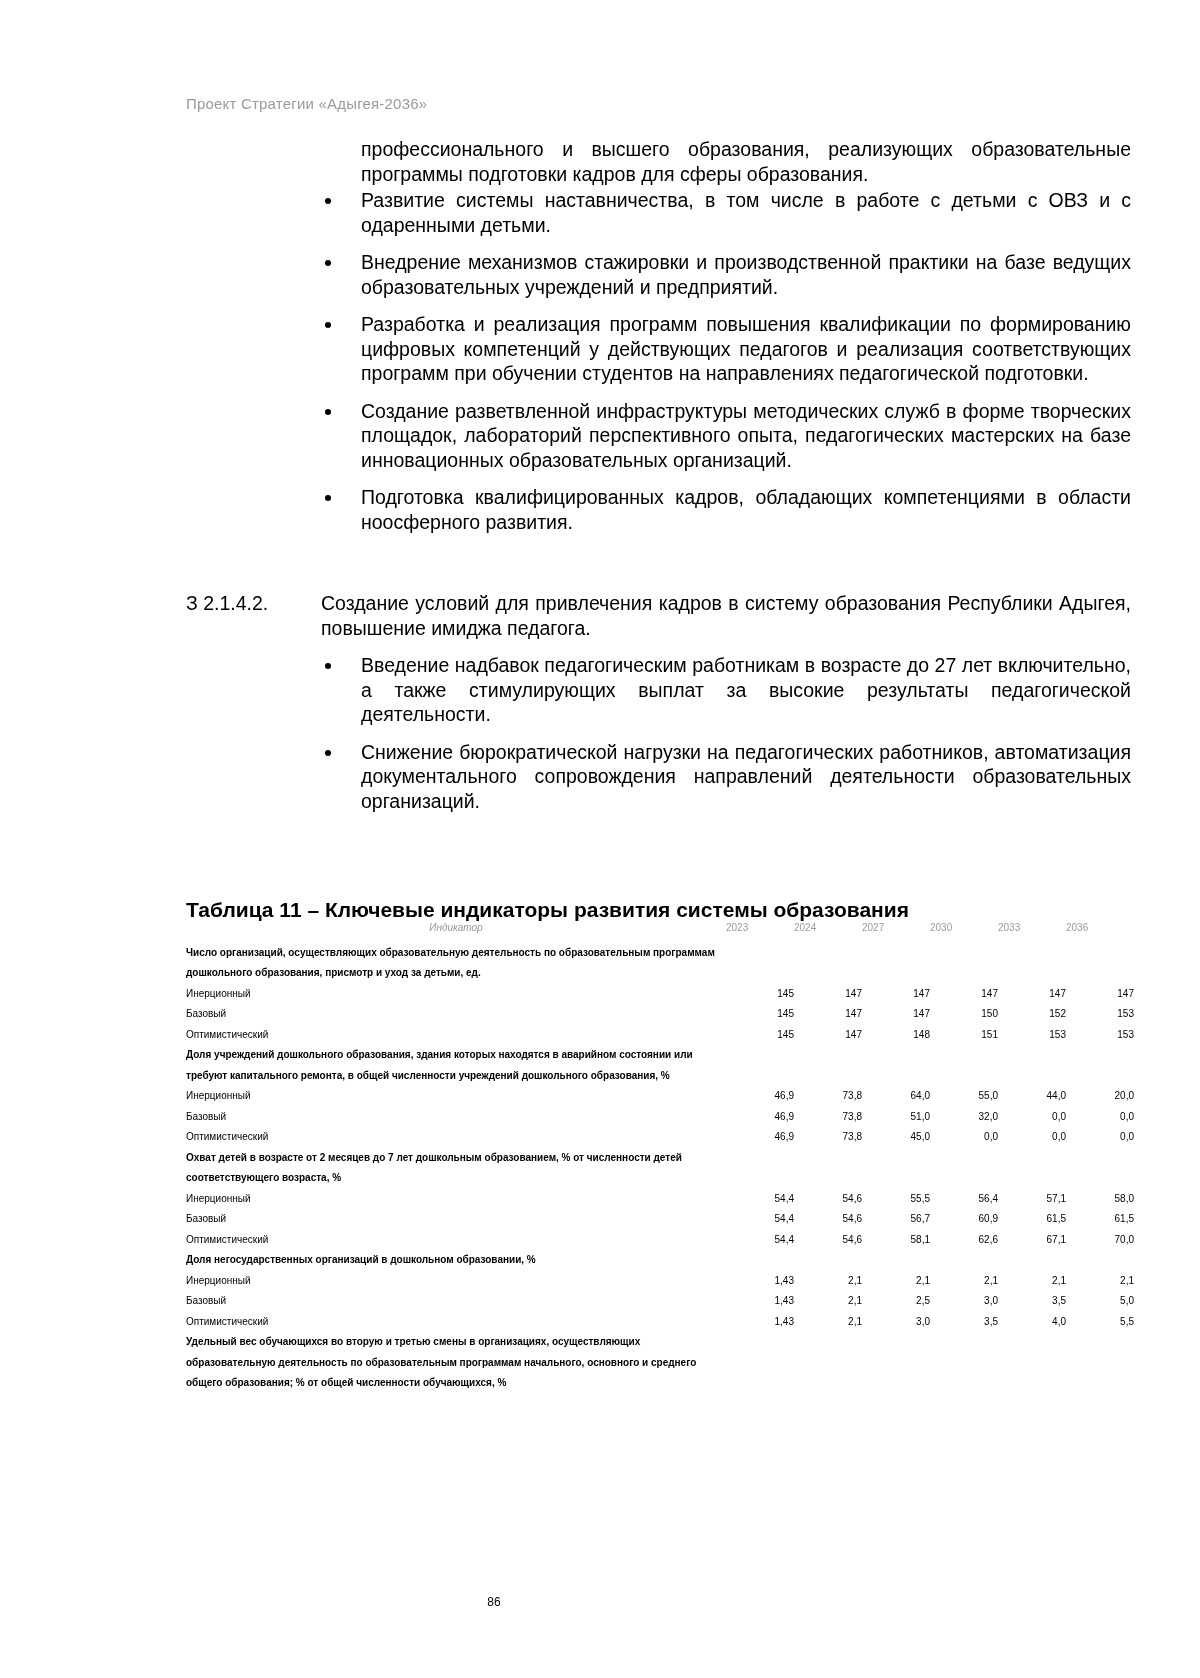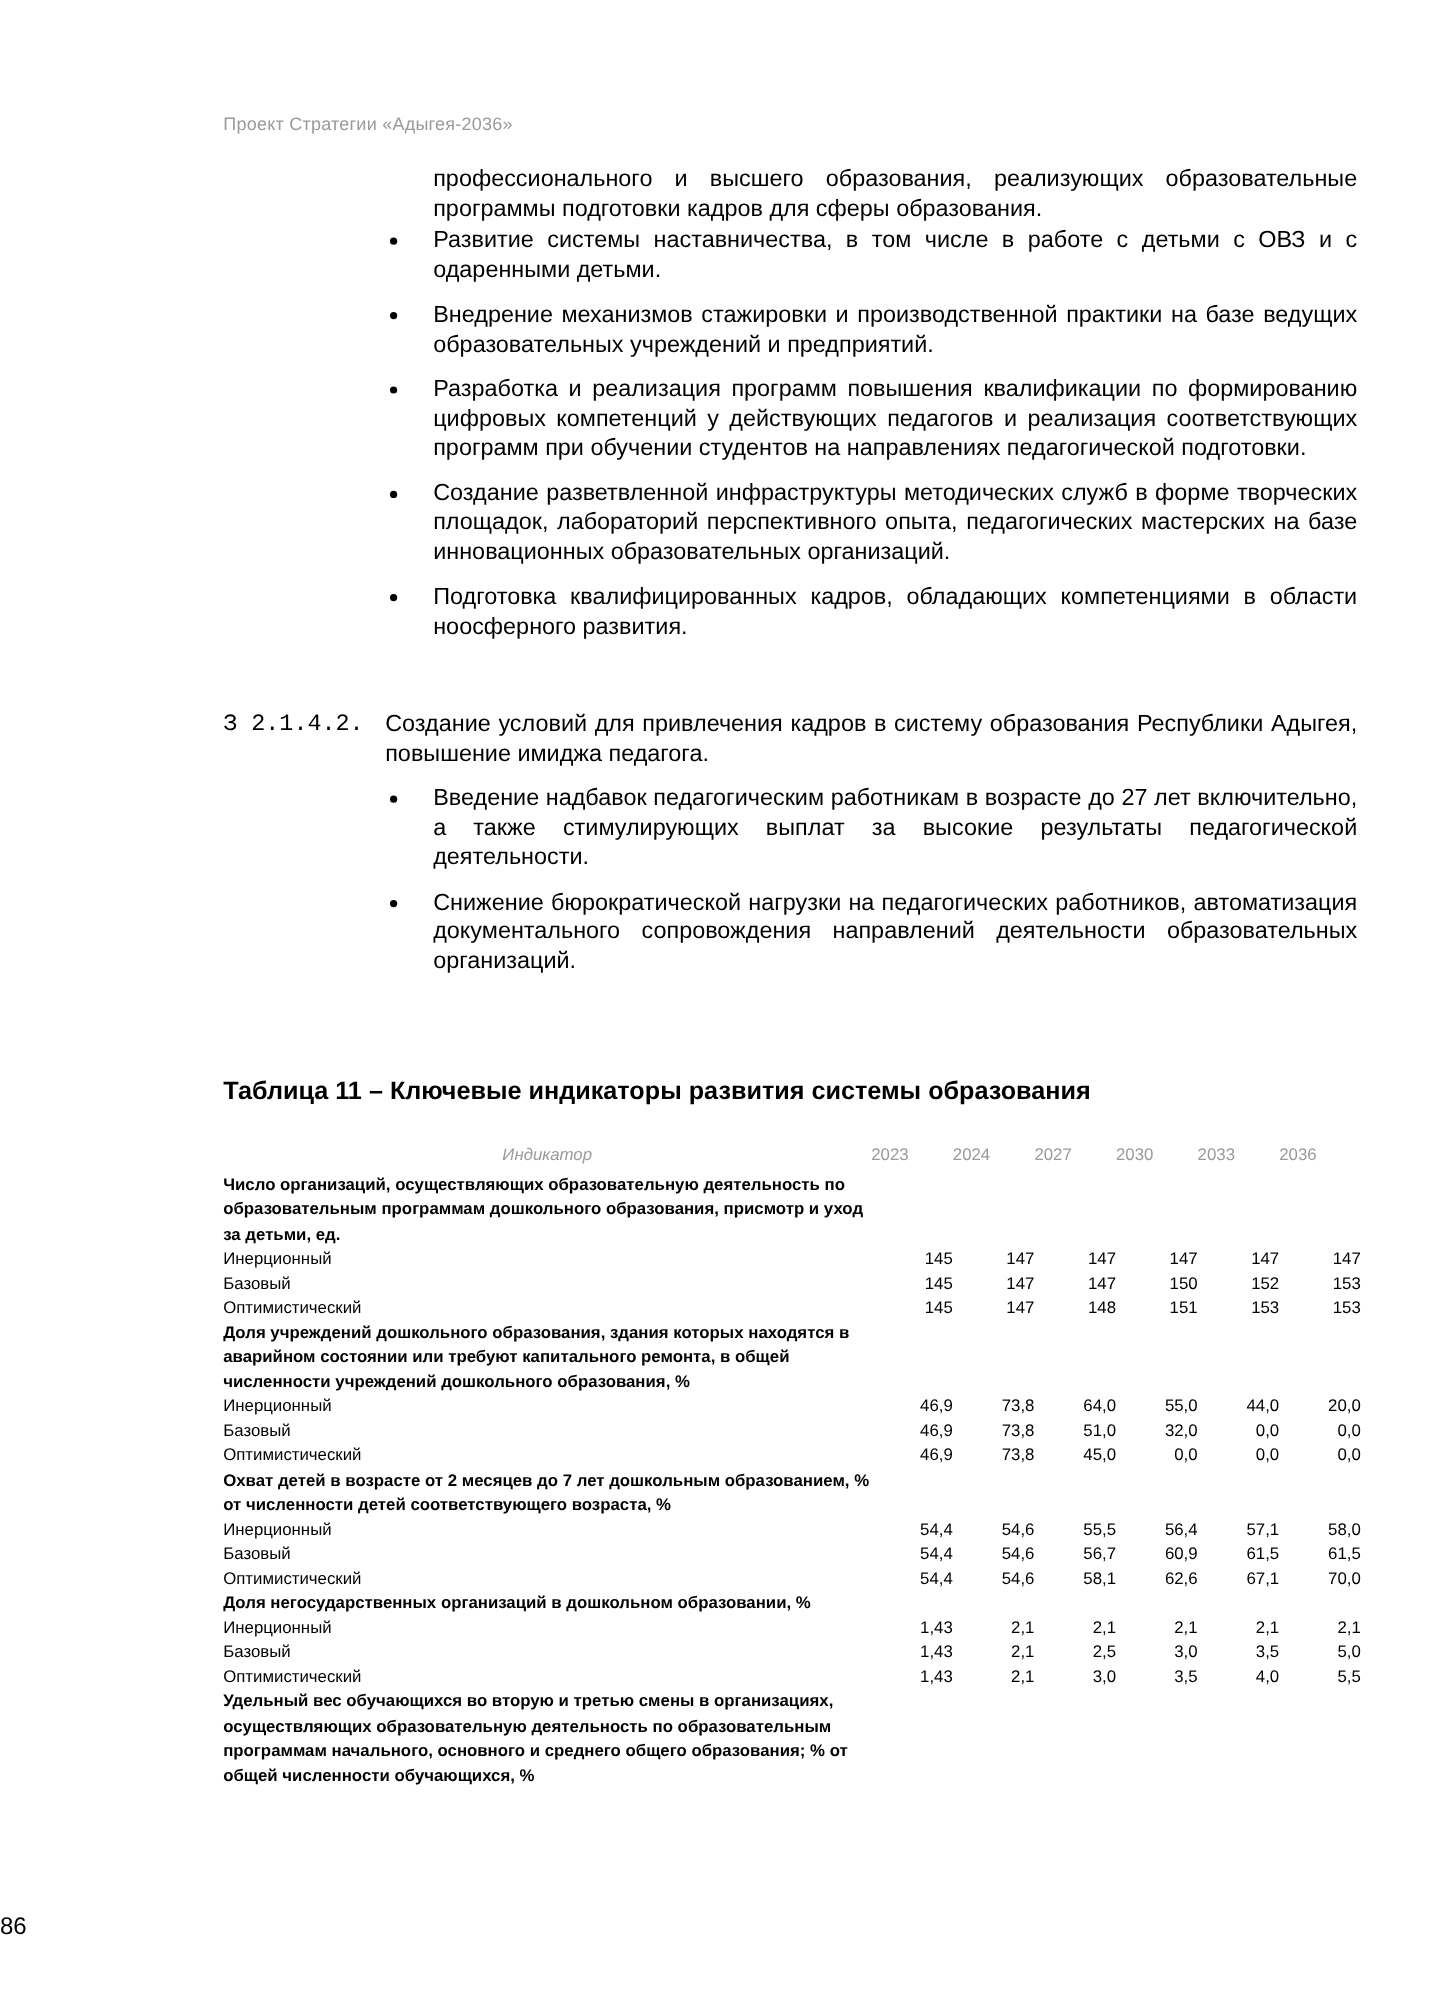--- a/index.html
+++ b/index.html
@@ -5,32 +5,32 @@
   html, body { margin: 0; padding: 0; background: #ffffff; }
   body { width: 1200px; height: 1678px; position: relative; overflow: hidden;
          font-family: "Liberation Sans", sans-serif; color: #000; }
   .running-header { position: absolute; left: 186px; top: 95px; font-size: 15px; color: #9a9a9a; letter-spacing: 0.2px; text-align: right; }
   .body-text { font-size: 19.5px; line-height: 24.5px; text-align: justify; }
   .para-cont { position: absolute; left: 361px; top: 137px; width: 770px; }
   .bullets { position: absolute; left: 320px; width: 811px; margin: 0; padding: 0; list-style: none; }
   .bullet { position: relative; padding-left: 41px; margin-bottom: 13px; }
   .bullet-dot { position: absolute; left: 5px; top: 10px; width: 6px; height: 6px; border-radius: 50%; background: #000; }
   .section-row { position: absolute; left: 186px; top: 591px; width: 945px; display: flex; }
-  .section-num { width: 135px; flex: none; font-family: Liberation Mono, monospace; }
+  .section-num { width: 135px; flex: none; }
   .section-text { flex: 1; }
   .table-title { position: absolute; left: 186px; top: 898px; font-size: 21px; font-weight: bold; }
-  table.ind { position: absolute; left: 186px; top: 952px; border-collapse: collapse; font-size: 14px; line-height: 20.5px; }
+  table.ind { position: absolute; left: 186px; top: 918px; border-collapse: collapse; font-size: 10px; line-height: 20.5px; }
   table.ind td, table.ind th { padding: 0; vertical-align: top; }
   th.h-ind { width: 540px; text-align: center; font-weight: normal; color: #9a9a9a; font-style: italic; }
   th.h-yr { width: 68px; text-align: left; font-weight: normal; color: #9a9a9a; padding-right: 0; }
   td.ind-title { font-weight: bold; width: 540px; padding-right: 10px; }
   td.scen { padding-left: 17px; }
   td.val { text-align: right; width: 68px; }
   tr.hdr th { padding-bottom: 4px; }
-  .page-num { position: absolute; left: 0; width: 988px; top: 1595px; text-align: left; font-size: 20px; }
+  .page-num { position: absolute; left: 0; width: 988px; top: 1595px; text-align: center; font-size: 12px; }
 </style>
 </head>
 <body>
 
 <div class="running-header">Проект Стратегии «Адыгея-2036»</div>
 
 <div class="para-cont body-text">профессионального и высшего образования, реализующих образовательные программы подготовки кадров для сферы образования.</div>
 
 <ul class="bullets body-text" style="top:188px">
   <li class="bullet"><span class="bullet-dot"></span><span>Развитие системы наставничества, в том числе в работе с детьми с ОВЗ и с одаренными детьми.</span></li>

